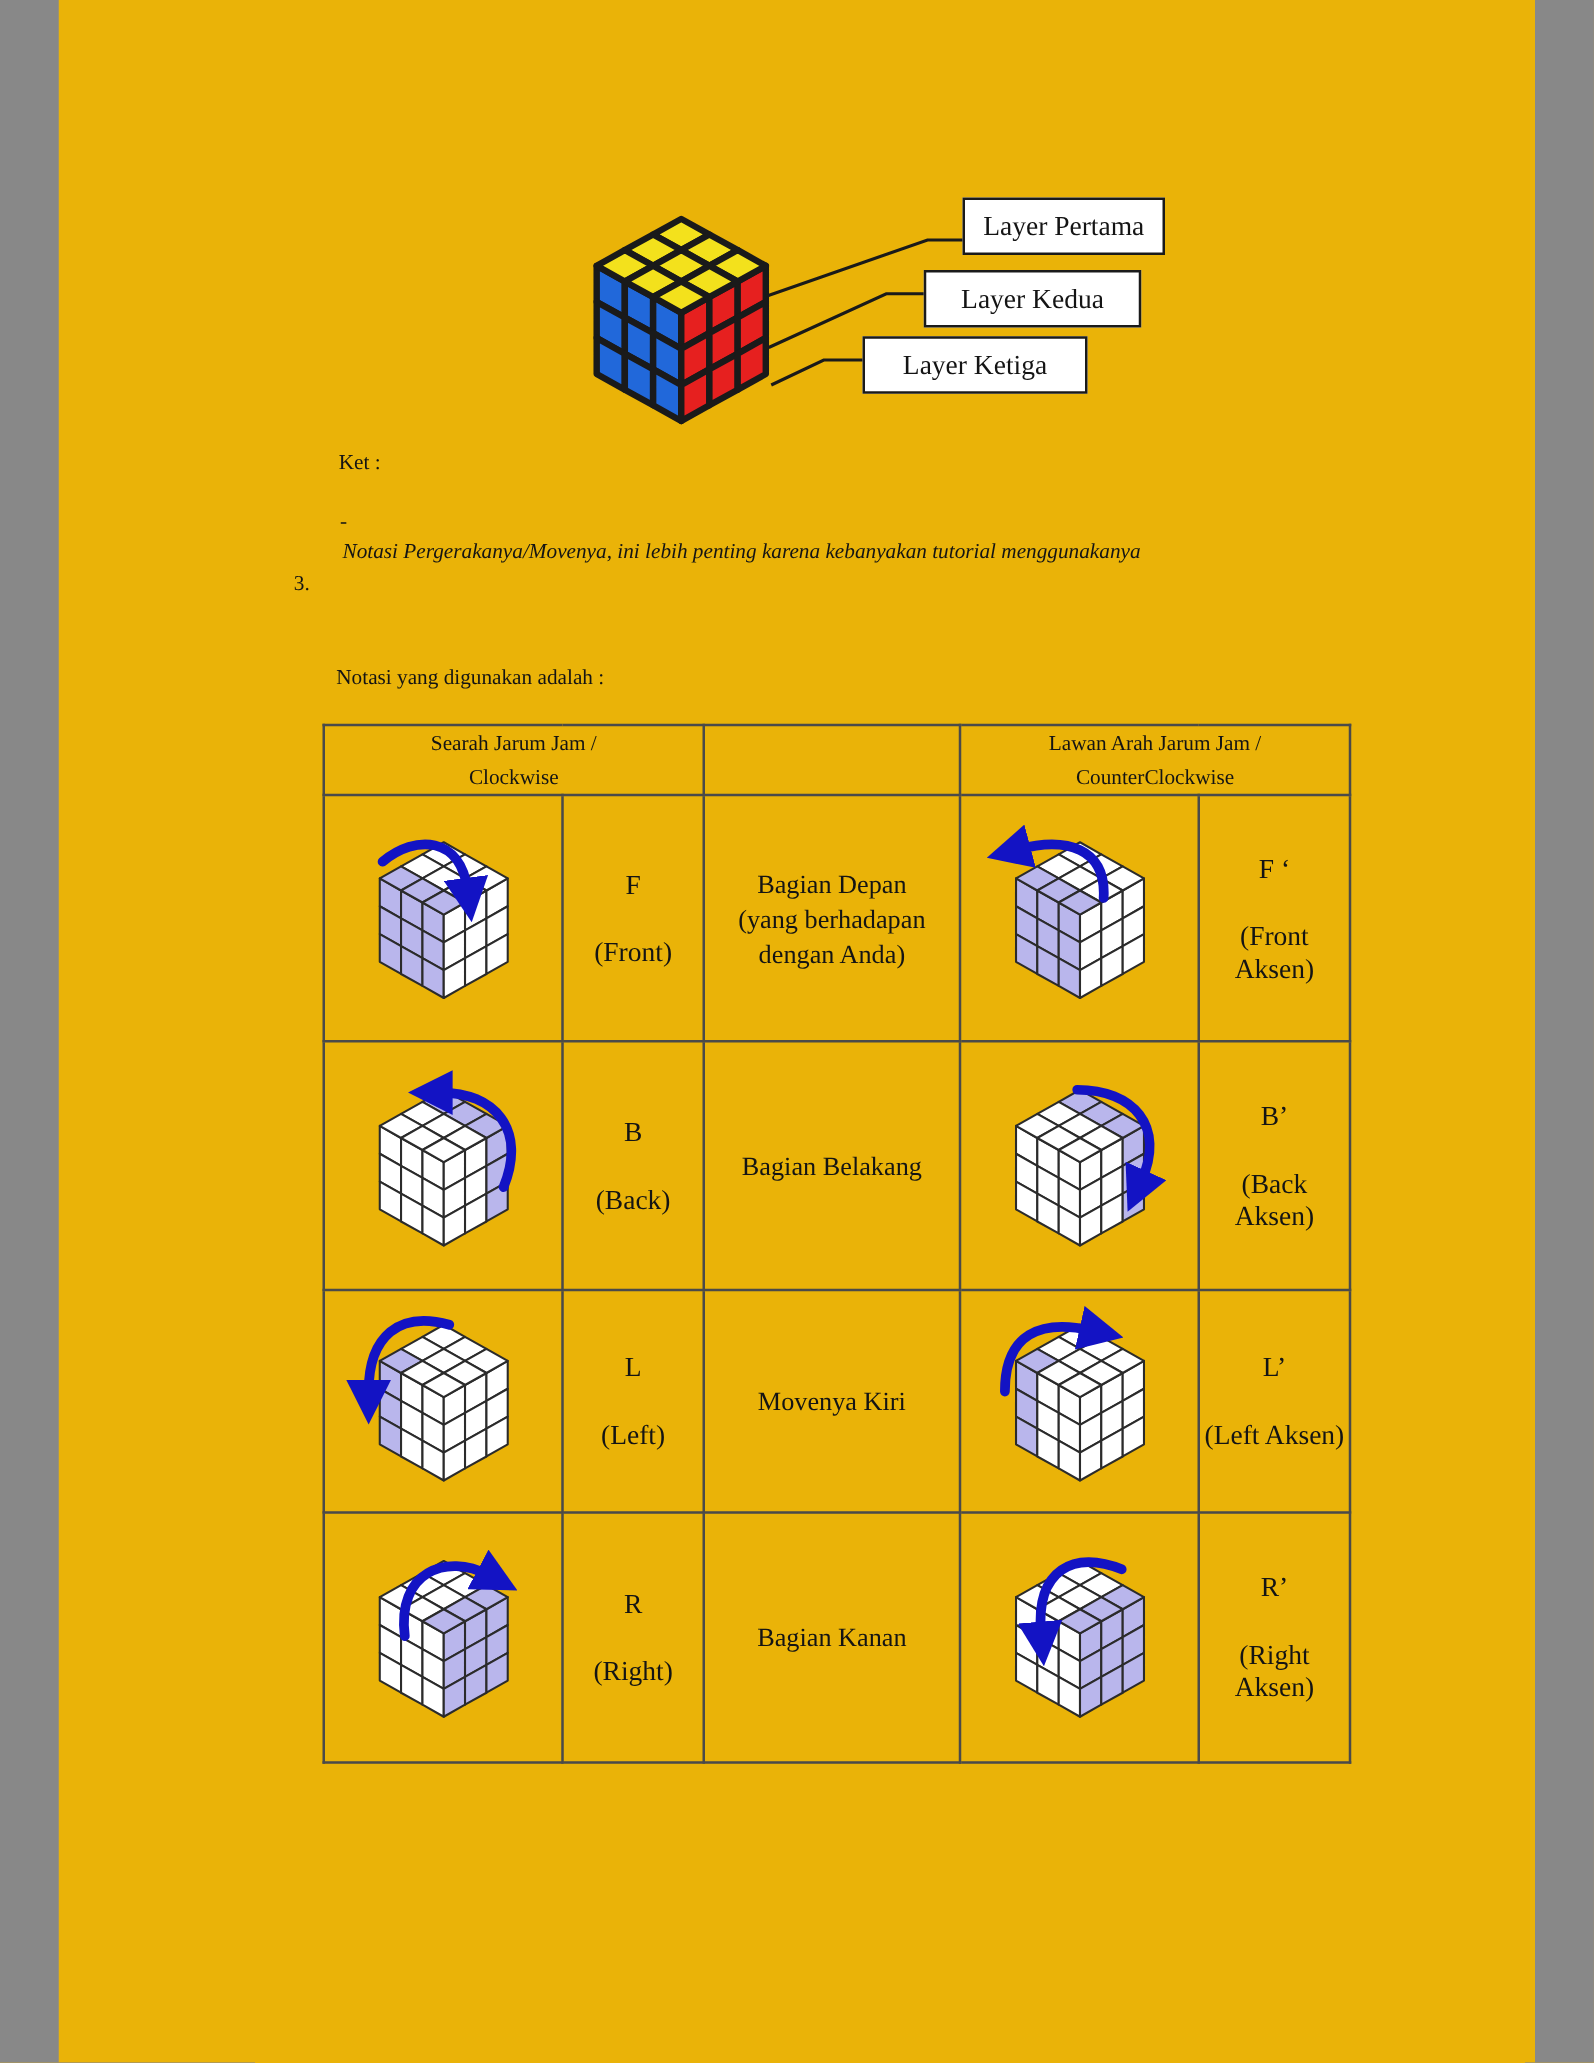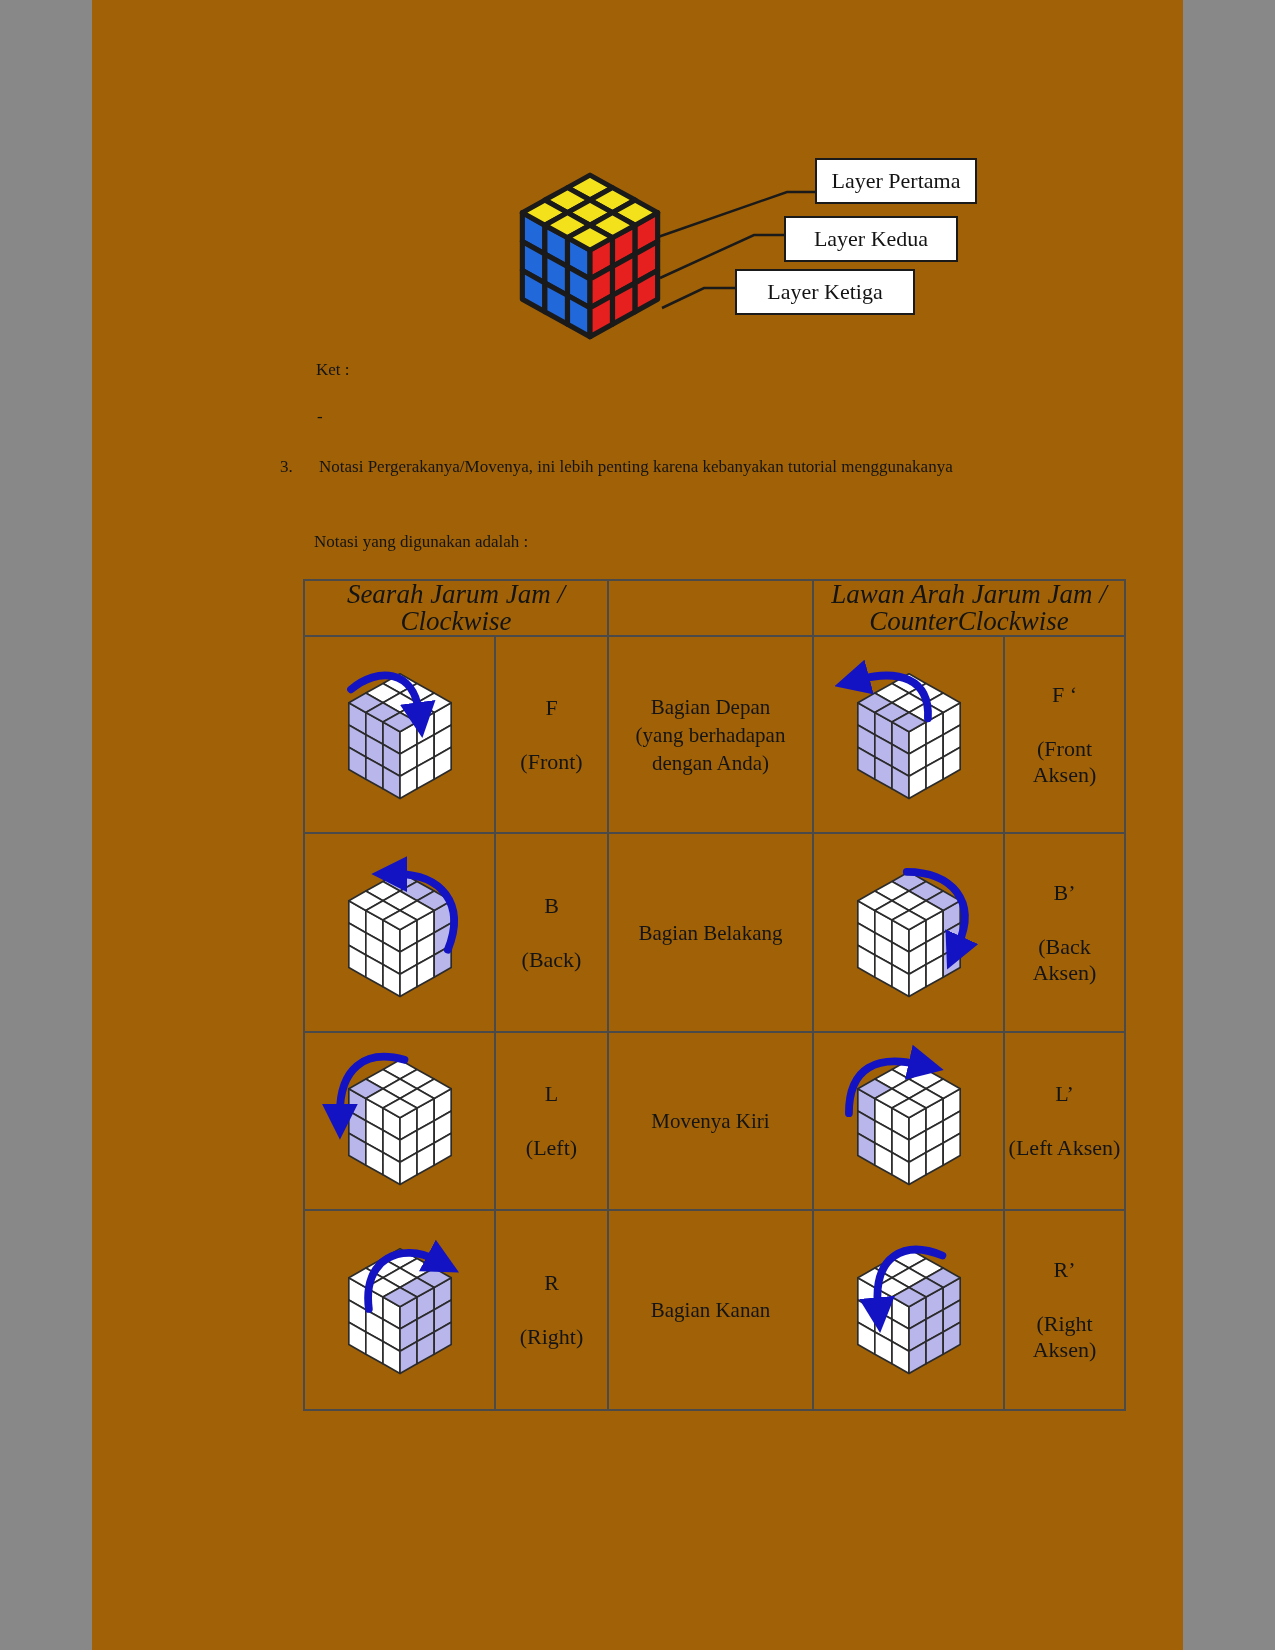--- a/index.html
+++ b/index.html
@@ -1,19 +1,19 @@
 <!DOCTYPE html>
 <html><head>
 <meta charset="utf-8">
 <style>
   html,body{margin:0;padding:0;background:#888;}
   .page{
     position:relative;
-    width:1091px;height:1650px;
-    background:#a16207;
+    width:1181px;height:1650px;
+    background:#eab308;
     font-family:"Liberation Serif", serif;
     color:#141414;
     overflow:hidden;
     margin:0 auto;
   }
   .abs{position:absolute;}
   .txt{font-size:17px;line-height:30px;white-space:nowrap;}
   .label-box{
     position:absolute;
     border:2px solid #1a1a1a;
@@ -28,23 +28,22 @@
     table-layout:fixed;
     width:821px;
   }
   table.notation td{
     border:2px solid #4a4a4a;
     padding:0;
     vertical-align:middle;
     text-align:center;
   }
   td.c-head{
-    font-size:27px;line-height:27px;
+    font-size:17px;line-height:27px;
     height:51px;
-    font-style:italic;
   }
   td.c-cube{padding-bottom:14px;}
   td.c-move{font-size:22px;padding-bottom:55px;}
   td.c-move .mv{line-height:26px;}
   td.c-move .mv + .mv{margin-top:28px;}
   td.c-desc{font-size:21px;line-height:28px;padding-bottom:55px;}
   .cube-svg{display:block;margin:0 auto;overflow:visible;}
 </style>
 </head>
 <body>
@@ -95,21 +94,21 @@
   </div>
   <div class="label-box" style="left:643px;top:269px;width:176px;height:42px;">
     <span>Layer Ketiga</span>
   </div>
 
   <div class="abs txt" style="left:224px;top:355px;">Ket :</div>
 
   <div class="abs txt" style="left:225px;top:402px;">-</div>
 
   <div class="abs txt" style="left:188px;top:452px;">3.</div>
-  <div class="abs txt" style="left:227px;top:452px;">Notasi Pergerakanya/Movenya, ini lebih penting karena kebanyakan tutorial menggunakanya</div>
+  <div class="abs txt" style="left:227px;top:426px;font-style:italic;">Notasi Pergerakanya/Movenya, ini lebih penting karena kebanyakan tutorial menggunakanya</div>
 
   <div class="abs txt" style="left:222px;top:527px;">Notasi yang digunakan adalah :</div>
 
   <table class="notation">
     <colgroup>
       <col style="width:191px">
         <col style="width:113px">
         <col style="width:205px">
       <col style="width:191px">
         <col style="width:121px">

